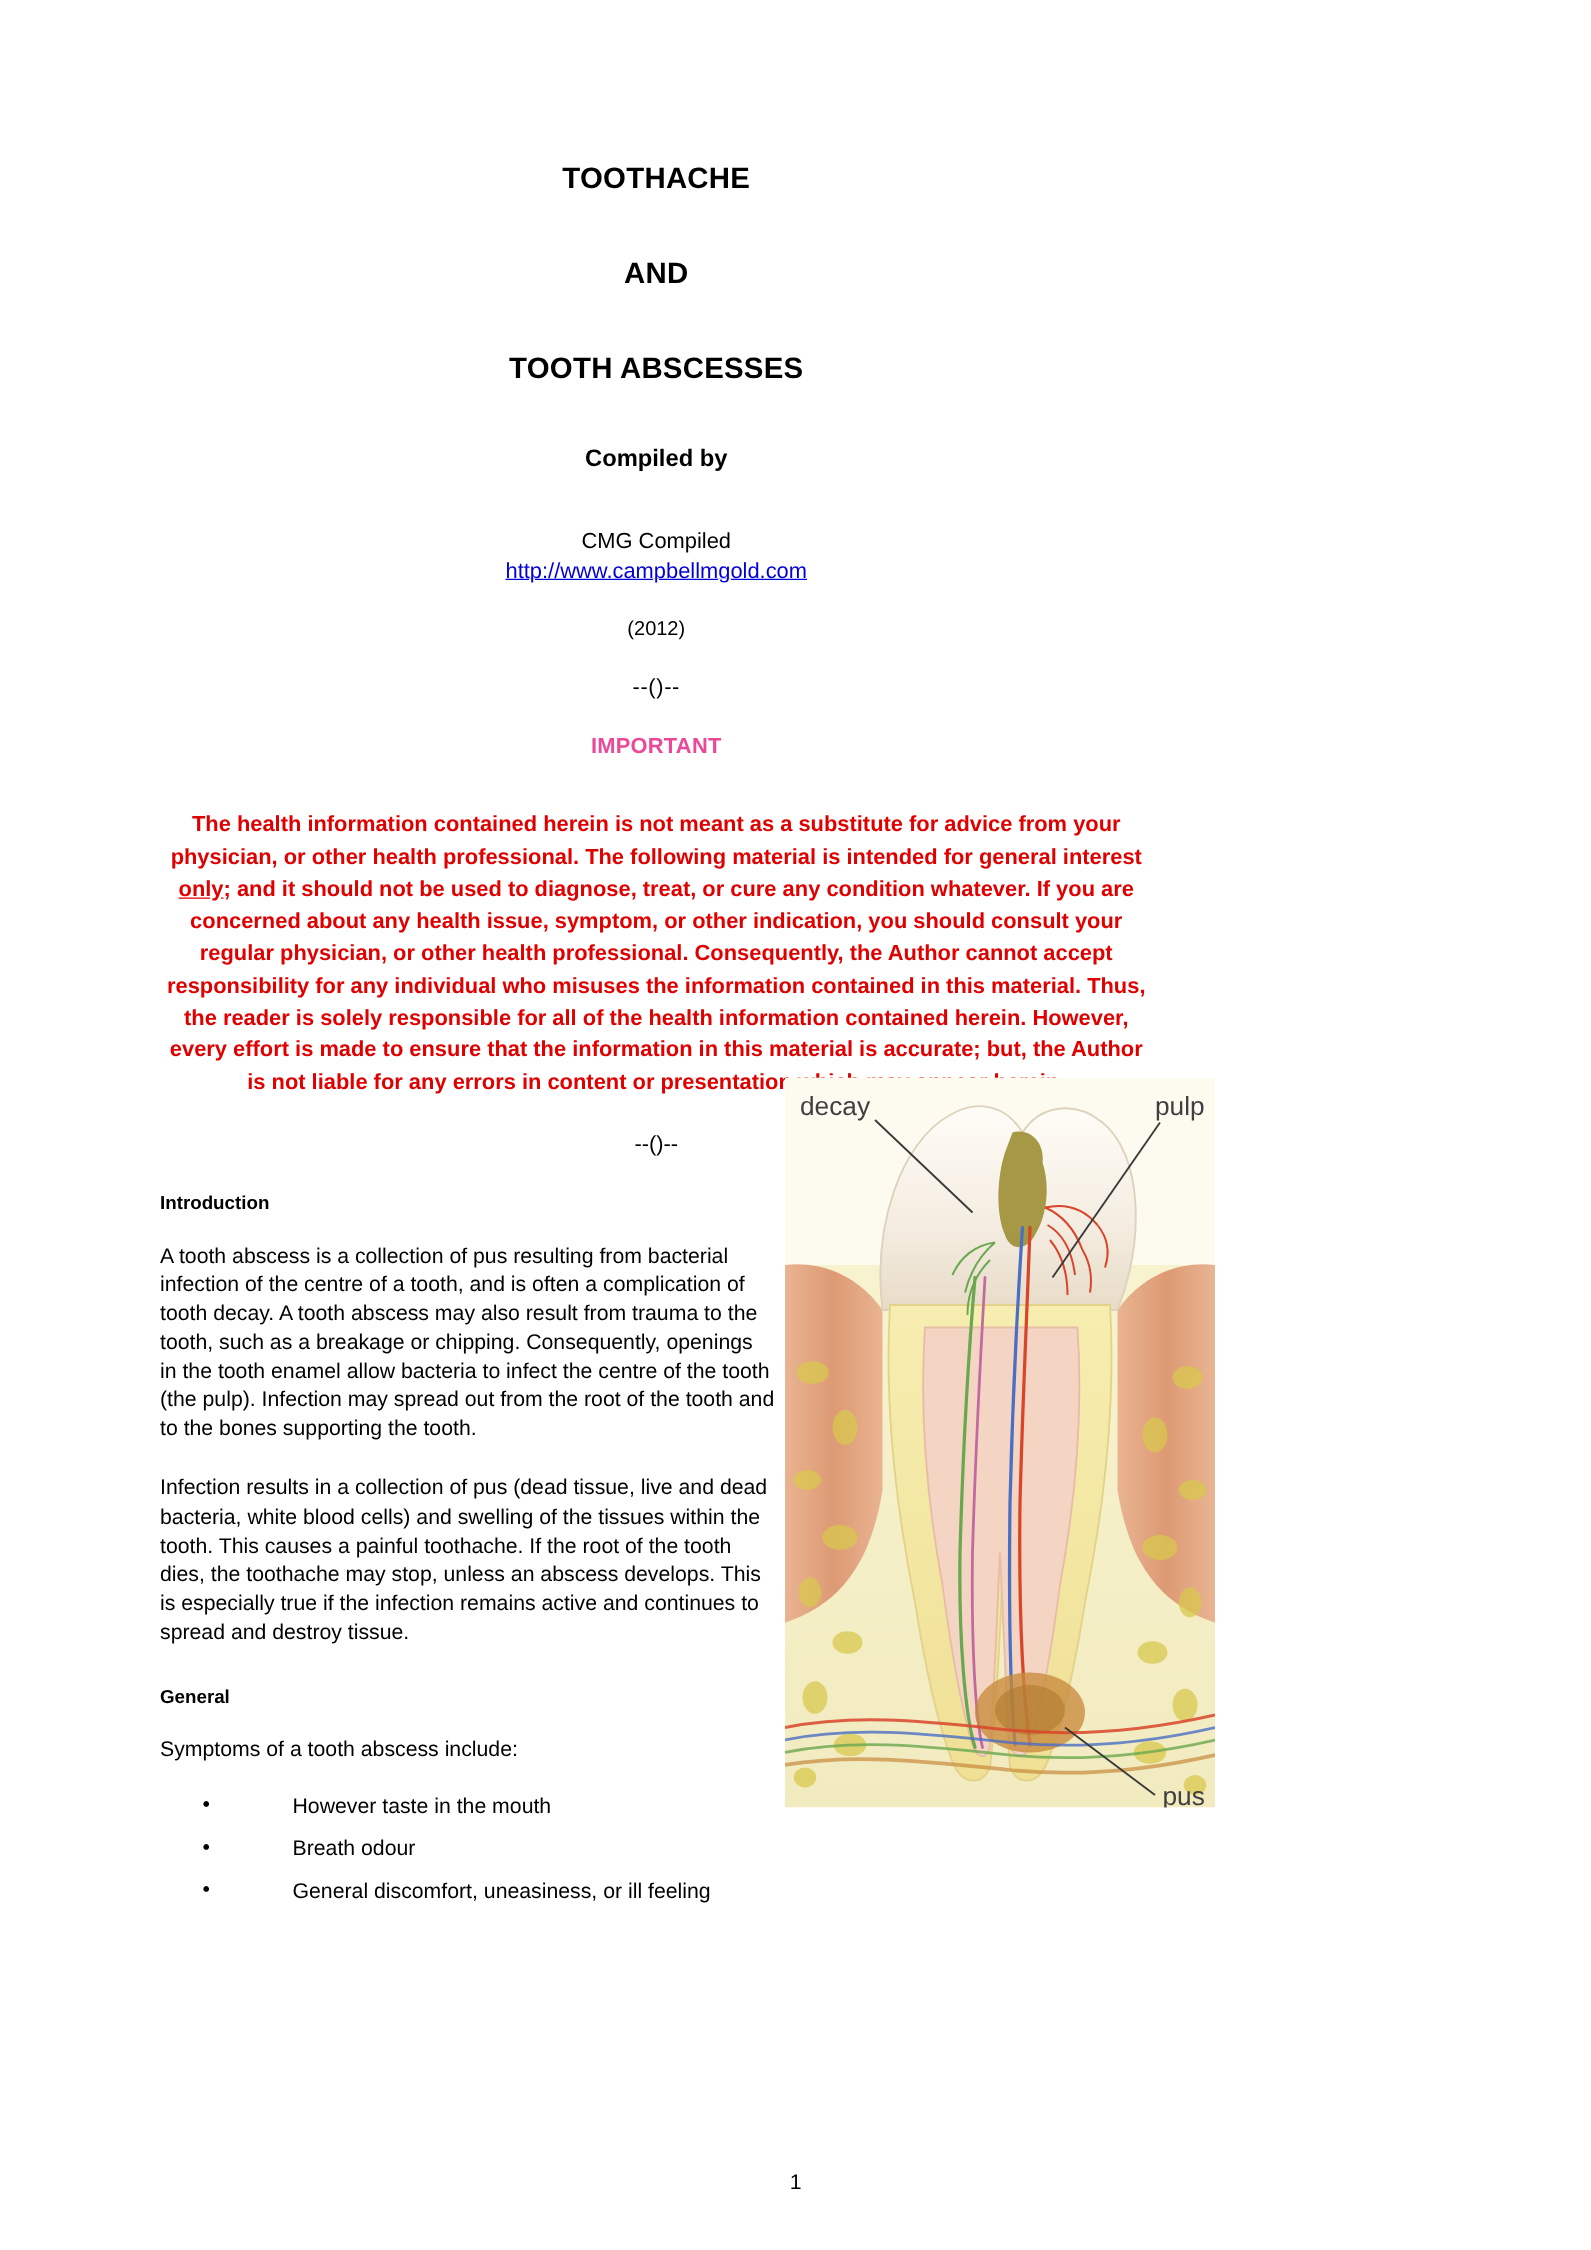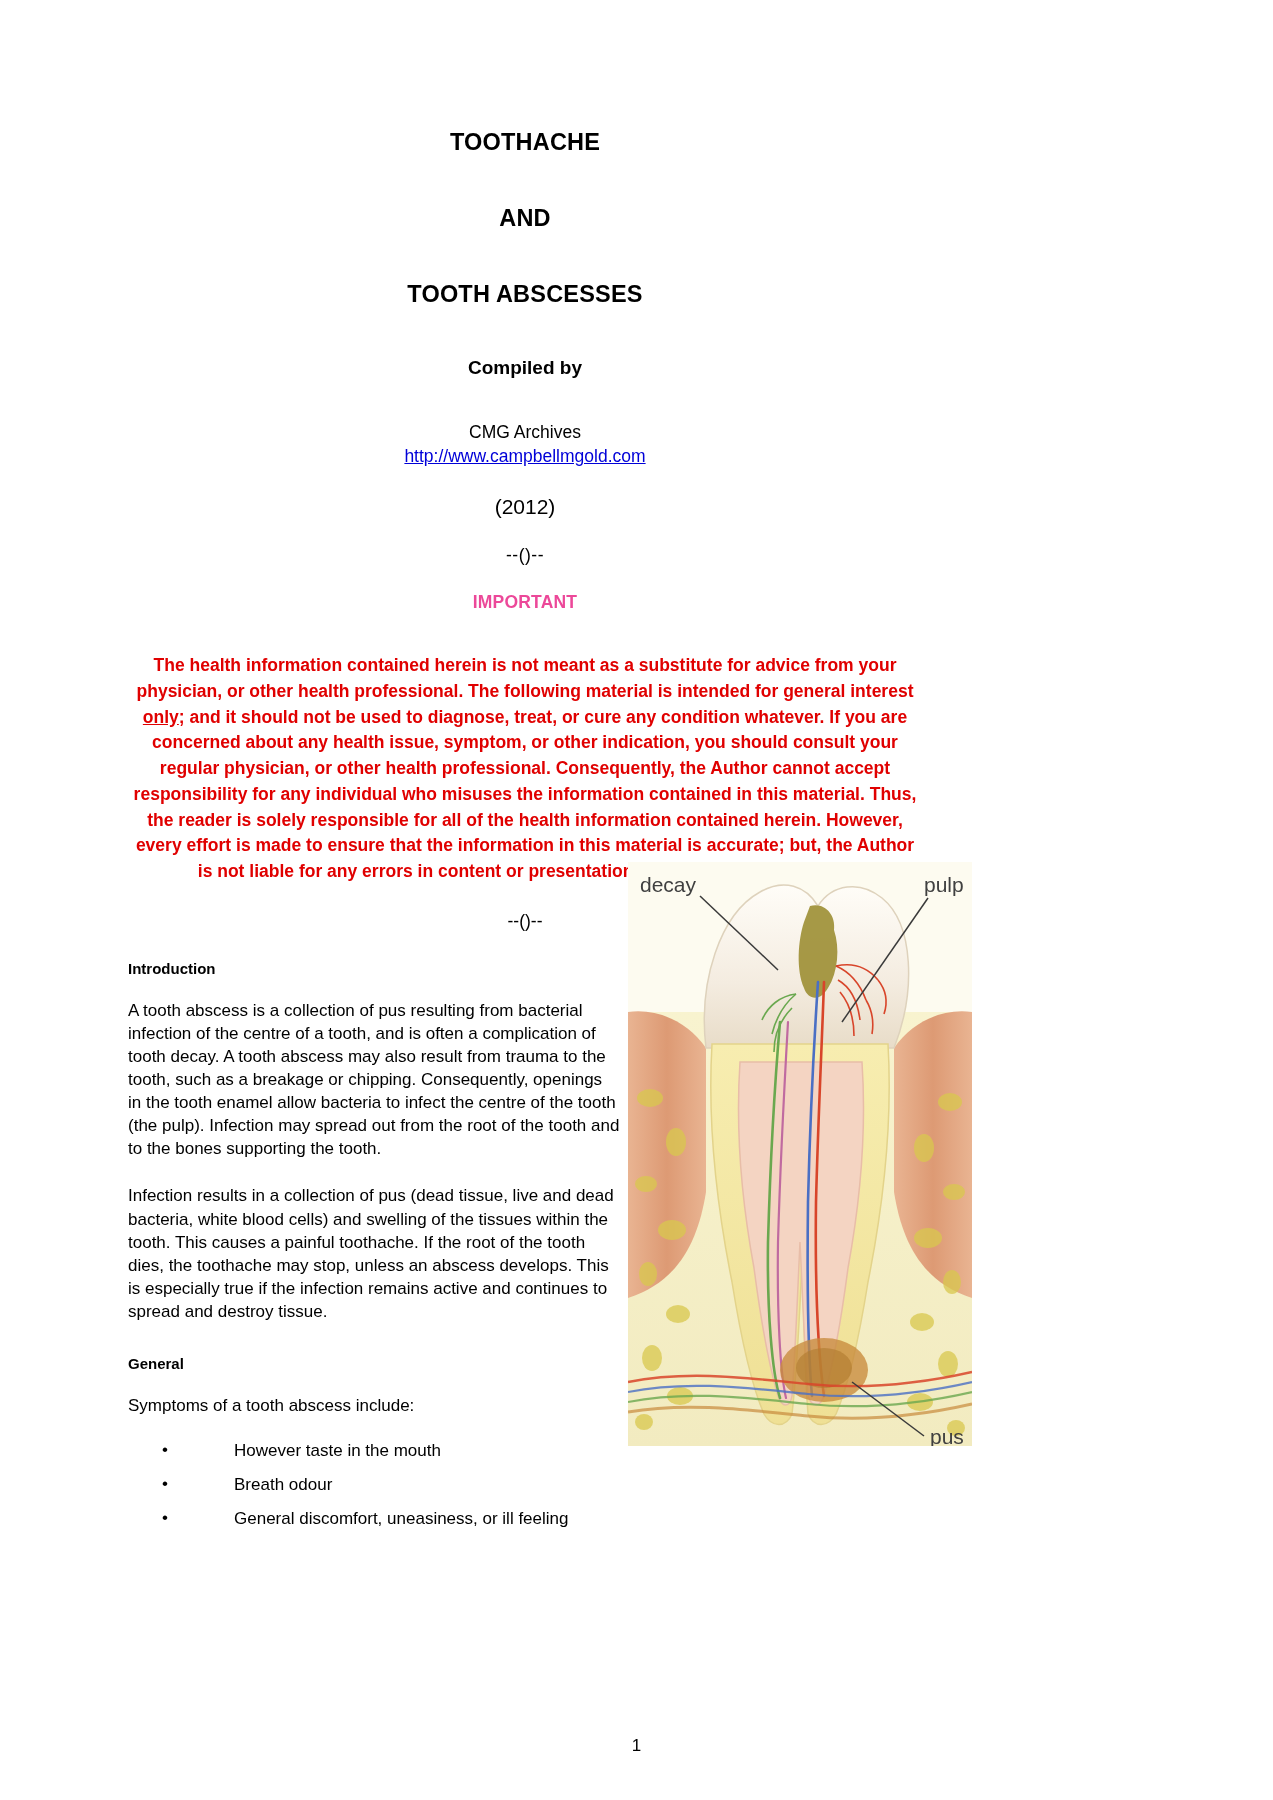--- a/index.html
+++ b/index.html
@@ -53,21 +53,21 @@
     line-height: 1.42;
   }
   .archive-link {
     color: #0000d8;
     text-decoration: underline;
     font-size: 17.5px;
     text-align: center;
   }
   .year {
     text-align: center;
-    font-size: 21px;
+    font-size: 16px;
     margin: 26px 0 0 0;
   }
   .sep {
     text-align: center;
     font-size: 17.5px;
     margin: 26px 0 0 0;
     letter-spacing: 0.5px;
   }
 
   
@@ -166,21 +166,21 @@
 
 <div class="page">
 
   <div class="title-block">
     <h1 class="doc-title">TOOTHACHE</h1>
     <h1 class="doc-title">AND</h1>
     <h1 class="doc-title second">TOOTH ABSCESSES</h1>
 
     <p class="compiled-by">Compiled by</p>
 
-    <p class="archive">CMG Archives</p>
+    <p class="archive">CMG Compiled</p>
     <p class="archive">
       <a class="archive-link" href="#">http://www.campbellmgold.com</a>
     </p>
 
     <p class="year">(2012)</p>
     <p class="sep">--()--</p>
   </div>
 
   <div>
     <p class="important-heading">IMPORTANT</p>

